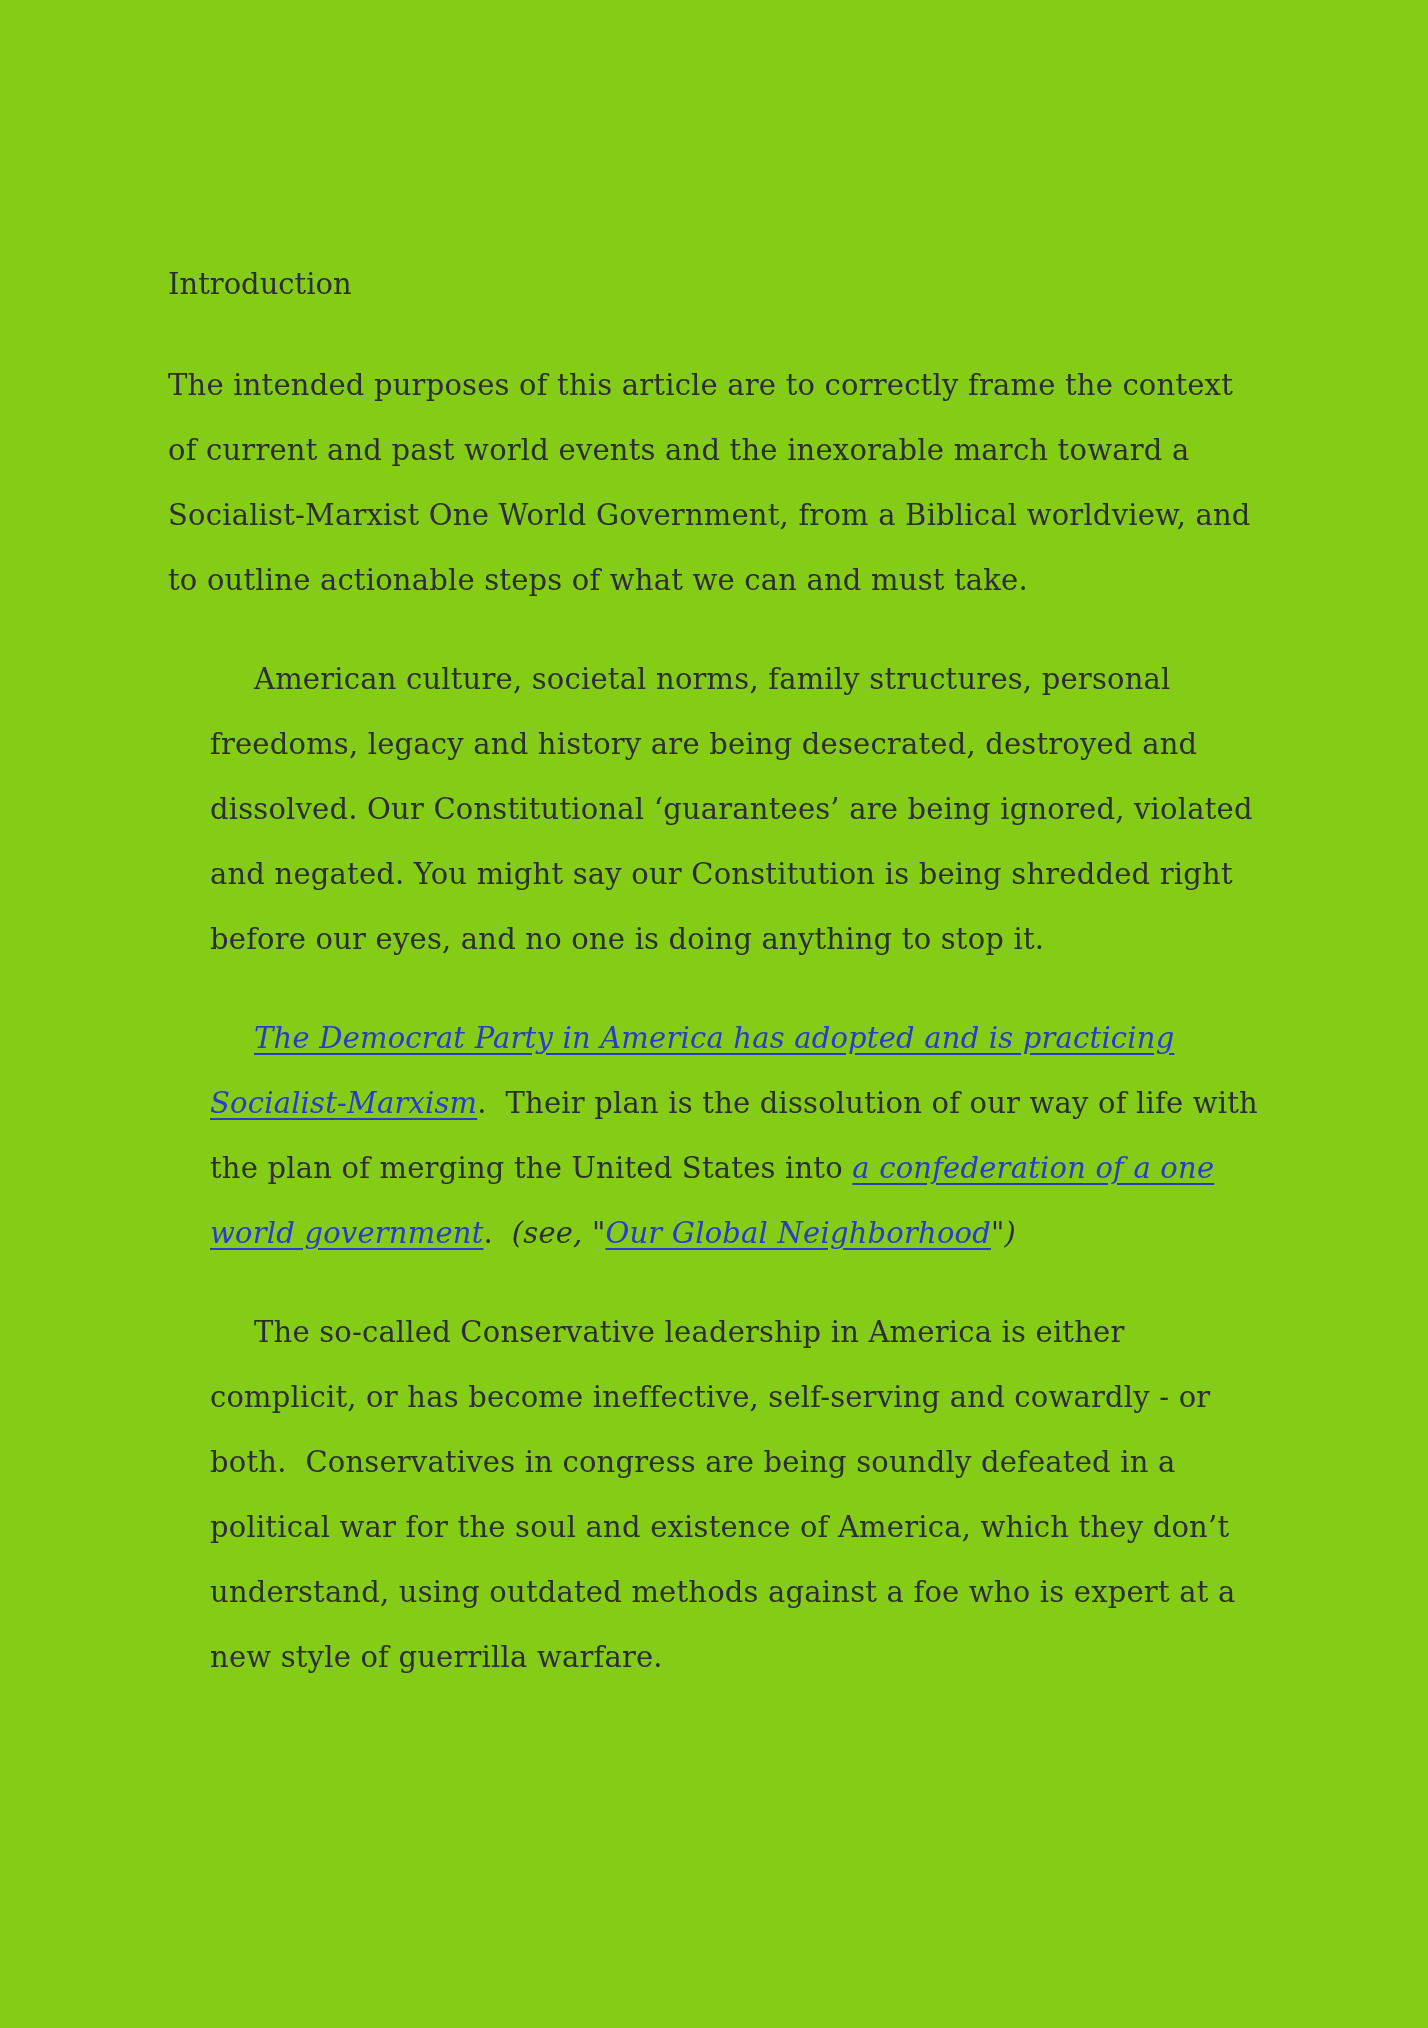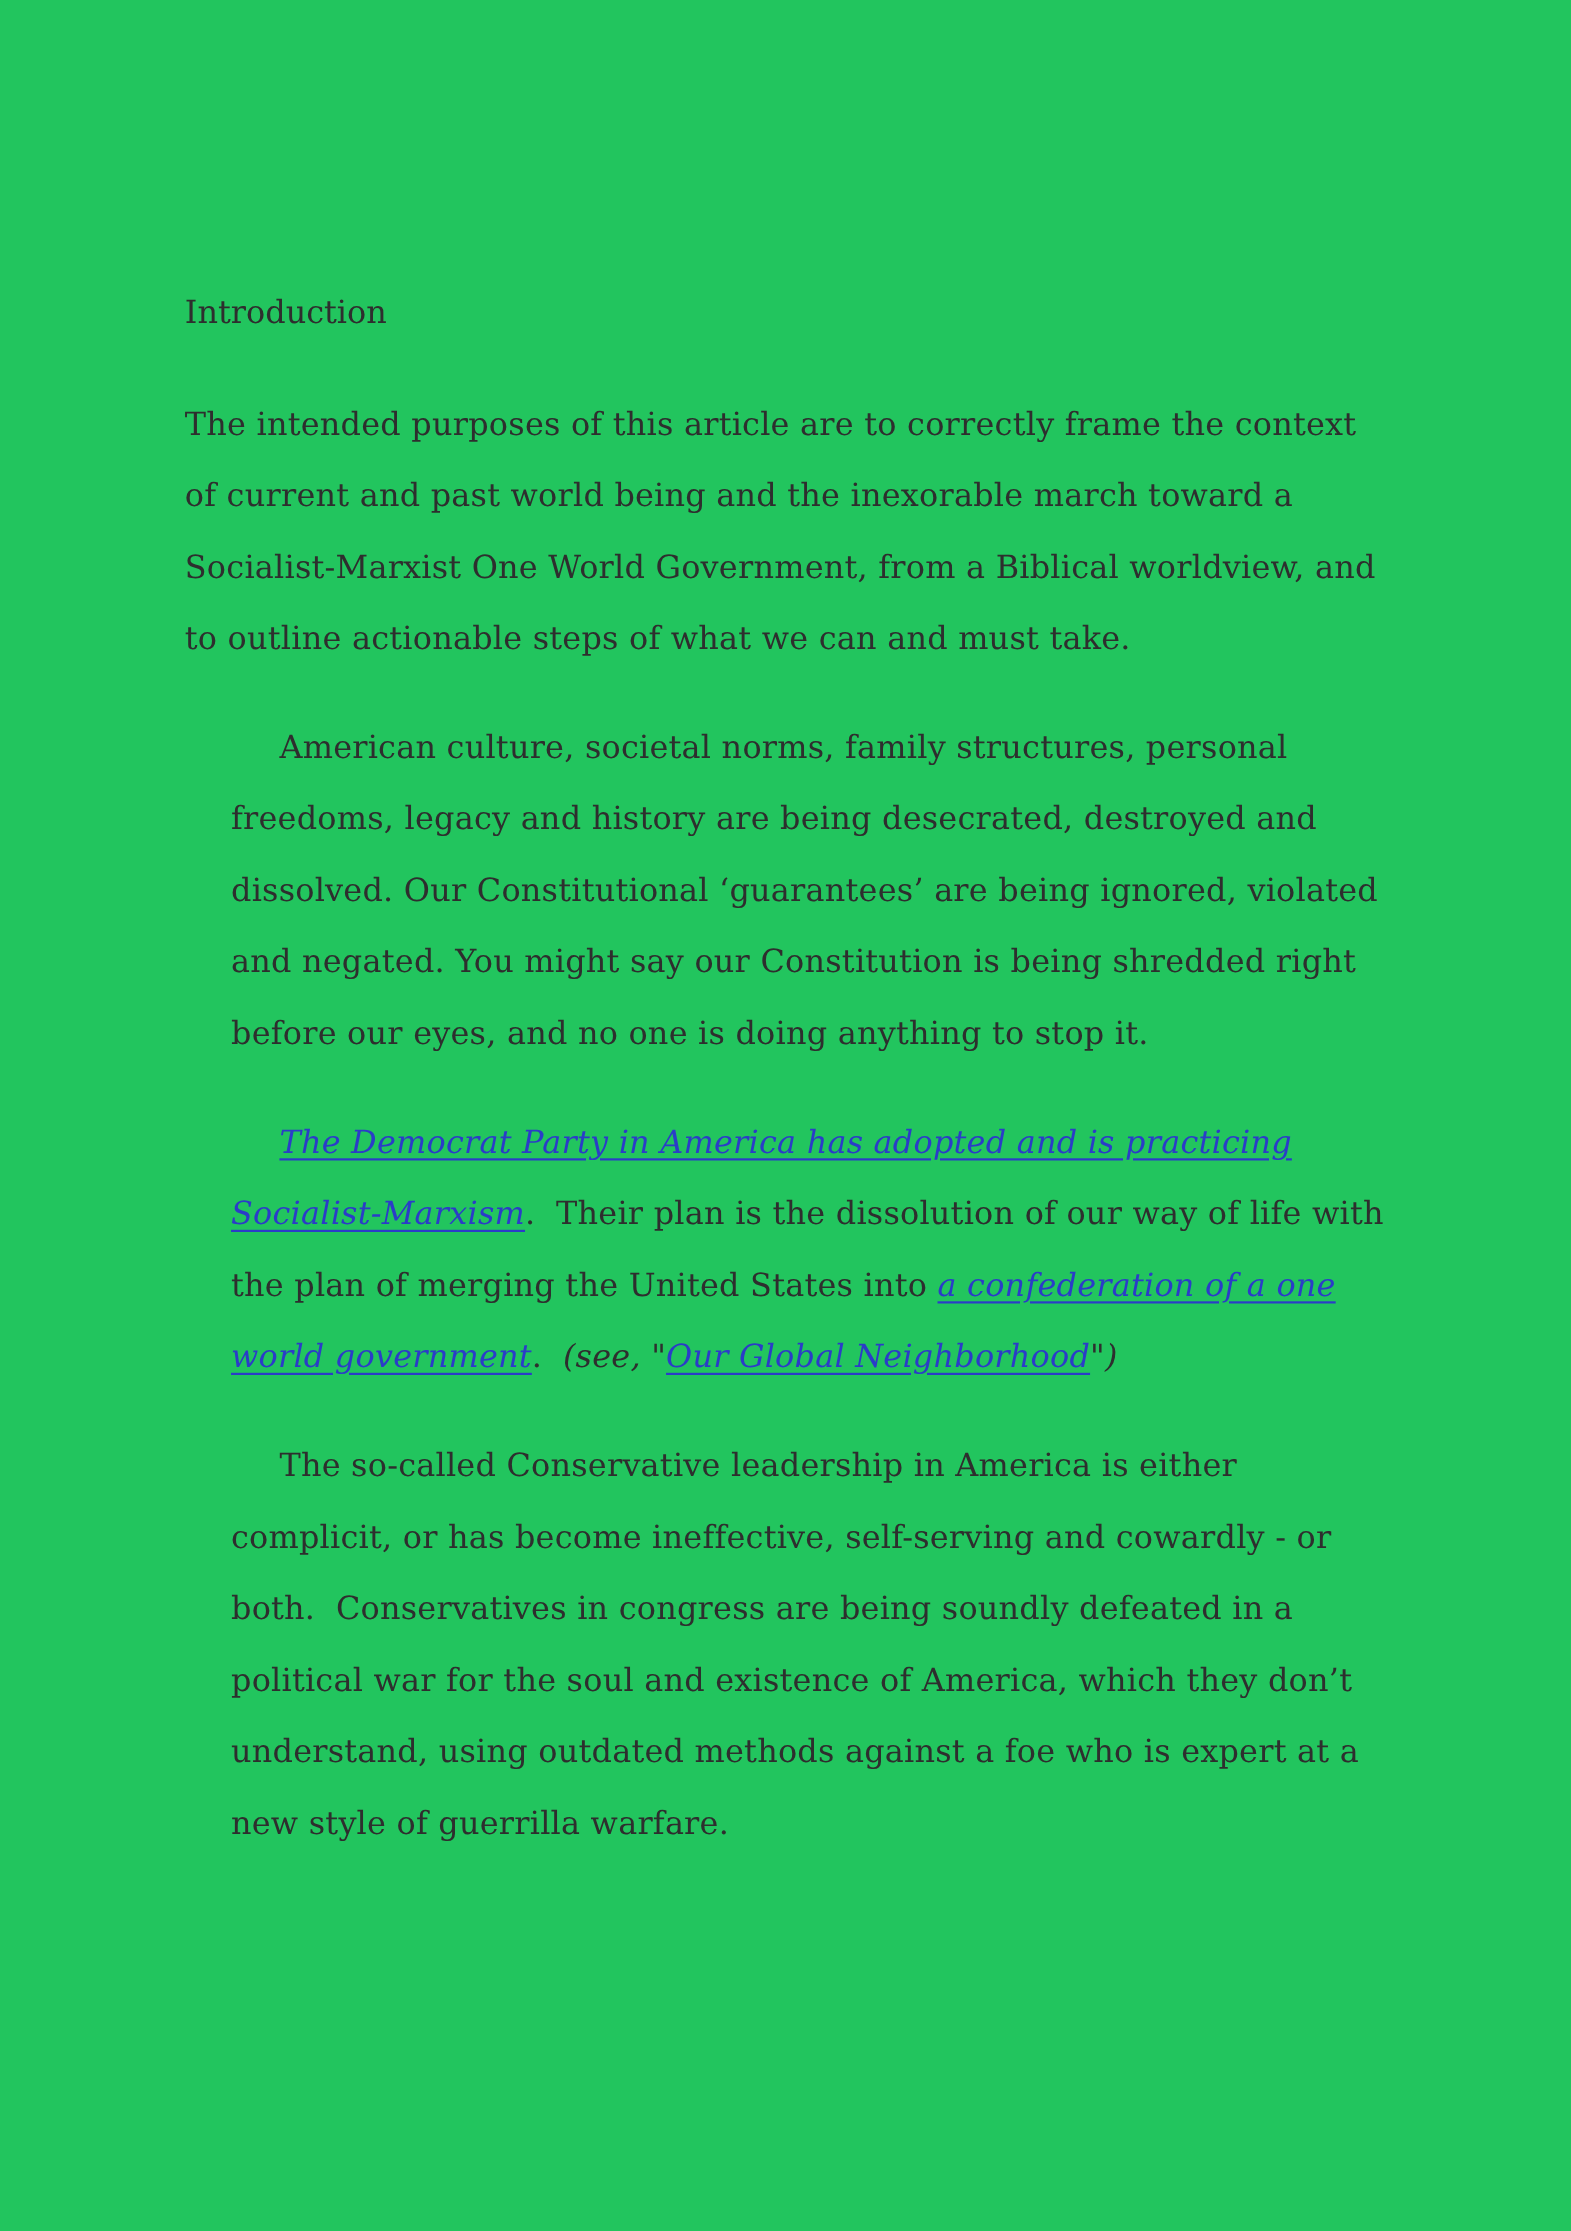--- a/index.html
+++ b/index.html
@@ -4,21 +4,21 @@
 <style>
   html, body {
     margin: 0;
     padding: 0;
     background: #ffffff;
   }
   .page {
     position: relative;
     width: 1428px;
     height: 2028px;
-    background: #22c55e;
+    background: #84cc16;
     box-sizing: border-box;
     padding: 252px 168px 0 168px;
     font-family: "DejaVu Serif", "Liberation Serif", serif;
     color: var(--text-color, #2e2e2e);
     overflow: hidden;
   }
   .heading {
     font-size: 29px;
     line-height: 65px;
     margin: 0 0 36px 0;
@@ -44,18 +44,18 @@
     text-underline-offset: 5px;
     text-align: center;
   }
 </style>
 </head>
 <body>
 
 <div class="page">
   <h2 class="heading">Introduction</h2>
   <div>
-      <p class="para"><span class="run-plain">The intended purposes of this article are to correctly frame the context of current and past world being and the inexorable march toward a Socialist-Marxist One World Government, from a Biblical worldview, and to outline actionable steps of what we can and must take.</span></p>
+      <p class="para"><span class="run-plain">The intended purposes of this article are to correctly frame the context of current and past world events and the inexorable march toward a Socialist-Marxist One World Government, from a Biblical worldview, and to outline actionable steps of what we can and must take.</span></p>
       <p class="para indent"><span class="run-plain">American culture, societal norms, family structures, personal freedoms, legacy and history are being desecrated, destroyed and dissolved. Our Constitutional ‘guarantees’ are being ignored, violated and negated. You might say our Constitution is being shredded right before our eyes, and no one is doing anything to stop it.</span></p>
       <p class="para indent"><a href="#" class="run-link">The Democrat Party in America has adopted and is practicing Socialist-Marxism</a><span class="run-plain">.&nbsp; Their plan is the dissolution of our way of life with the plan of merging the United States into </span><a href="#" class="run-link">a confederation of a one world government</a><span class="run-plain">.&nbsp; </span><span class="run-italic">(see, "</span><a href="#" class="run-link">Our Global Neighborhood</a><span class="run-italic">")</span></p>
       <p class="para indent"><span class="run-plain">The so-called Conservative leadership in America is either complicit, or has become ineffective, self-serving and cowardly - or both.&nbsp; Conservatives in congress are being soundly defeated in a political war for the soul and existence of America, which they don’t understand, using outdated methods against a foe who is expert at a new style of guerrilla warfare.</span></p>
     </div>
 </div>
 
 </body></html>

